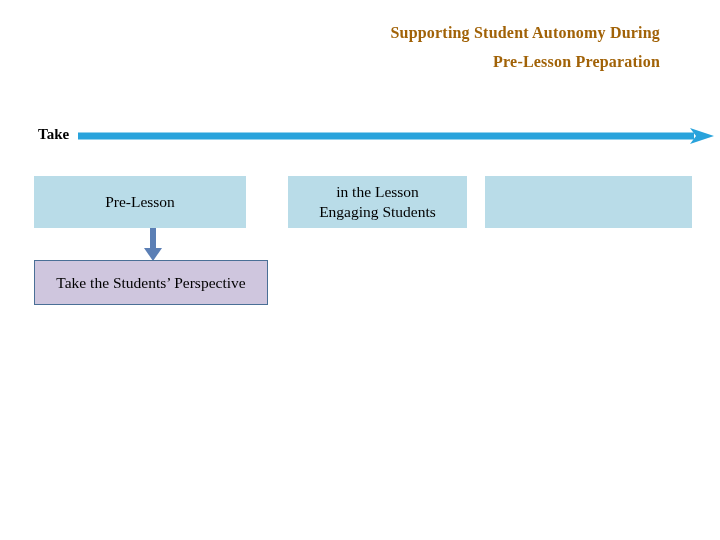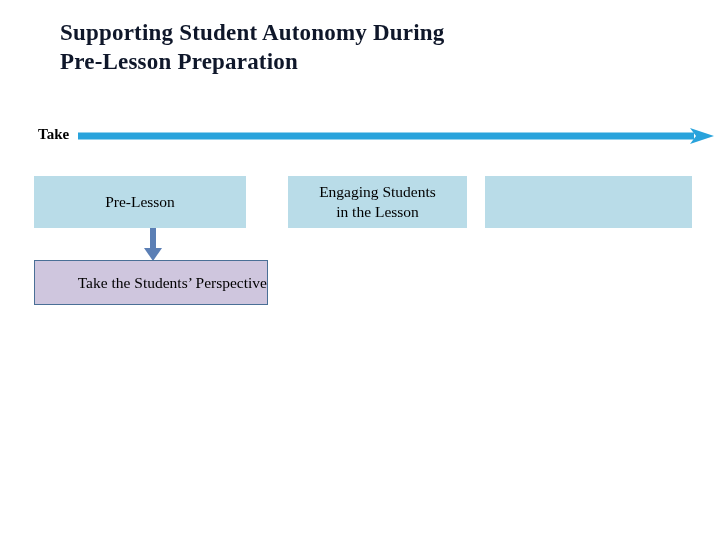--- a/index.html
+++ b/index.html
@@ -15,26 +15,26 @@
     font-family: "Liberation Serif", "DejaVu Serif", serif;
     color: #000000;
   }
 
   
   #slide-title {
     position: absolute;
     left: 60px;
     top: 18px;
     width: 600px;
-    text-align: left;
+    text-align: right;
     font-family: "Liberation Serif", "DejaVu Serif", serif;
     font-weight: bold;
-    font-size: 23px;
+    font-size: 16px;
     line-height: 29px;
-    color: #0f172a;
+    color: #a16207;
     letter-spacing: 0.2px;
   }
   #slide-title .title-line { display: block; }
 
   
   #timeline-row {
     position: absolute;
     left: 0;
     top: 124px;
     width: 720px;
@@ -92,21 +92,21 @@
     position: absolute;
     left: 34px;
     top: 260px;
     width: 234px;
     height: 45px;
     background: #cfc6de;
     border: 1px solid #4a6f96;
     box-sizing: border-box;
     display: flex;
     align-items: center;
-    justify-content: flex-end;
+    justify-content: center;
     text-align: center;
     font-family: "Liberation Serif", "DejaVu Serif", serif;
     font-size: 15.5px;
     line-height: 20px;
     color: #000000;
     white-space: nowrap;
   }
 </style>
 </head>
 <body>
@@ -125,22 +125,22 @@
 </div>
 
 <div class="phase-box" id="phase-box-1">
   <span>
     <span class="box-line">Pre-Lesson</span>
   </span>
 </div>
 
 <div class="phase-box" id="phase-box-2">
   <span>
+    <span class="box-line">in the Lesson</span>
     <span class="box-line">Engaging Students</span>
-    <span class="box-line">in the Lesson</span>
   </span>
 </div>
 
 <div class="phase-box" id="phase-box-3">
   <span>
   </span>
 </div>
 
 <svg id="down-arrow" viewBox="0 0 30 34" preserveAspectRatio="none" aria-hidden="true">
   <rect x="12" y="0" width="6" height="22" fill="#5b7fb5"></rect>

